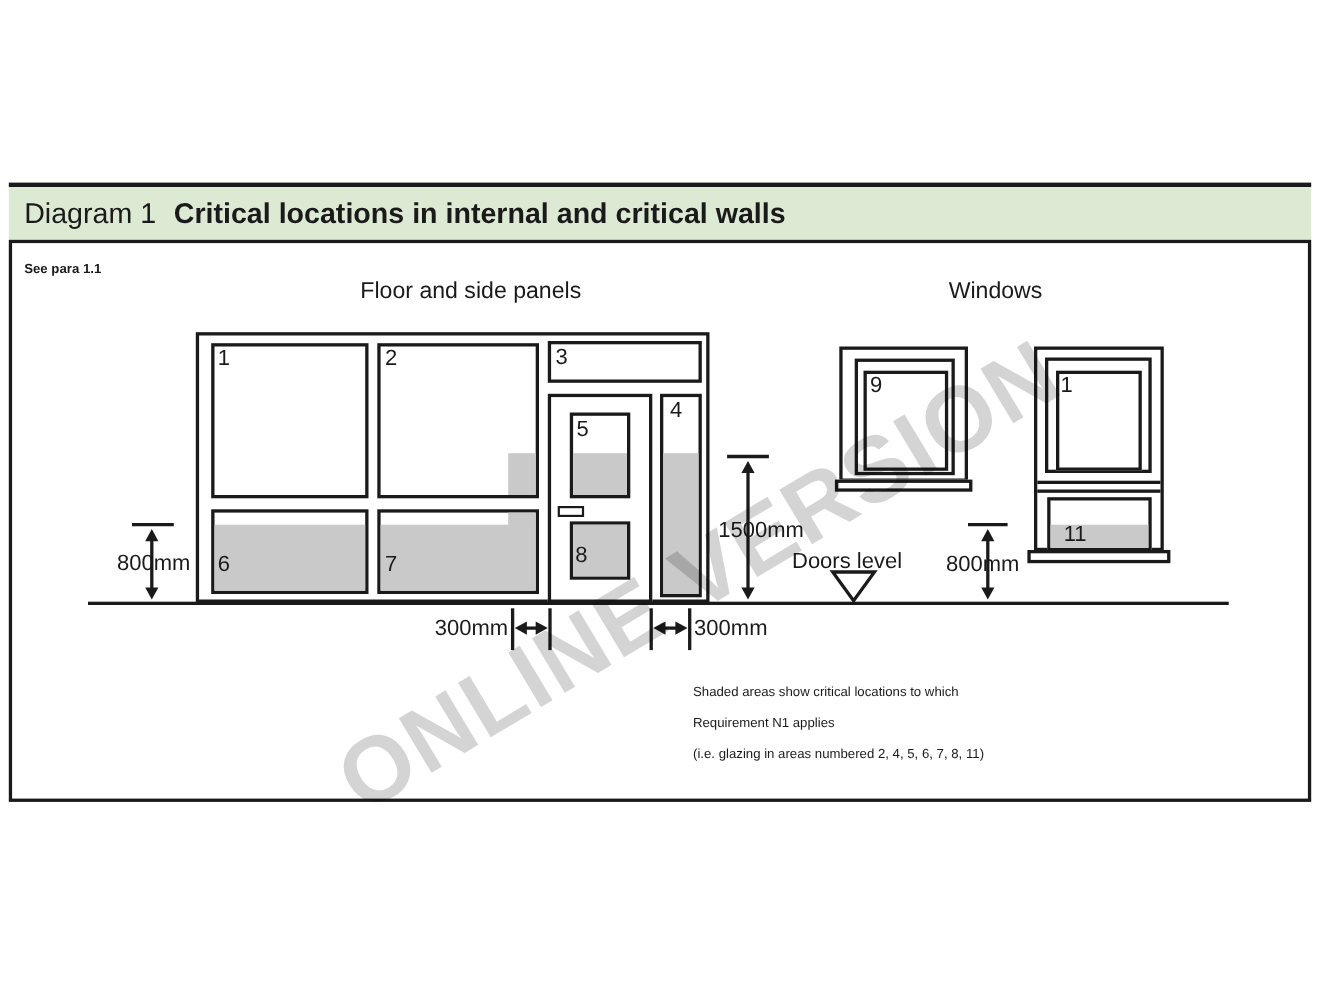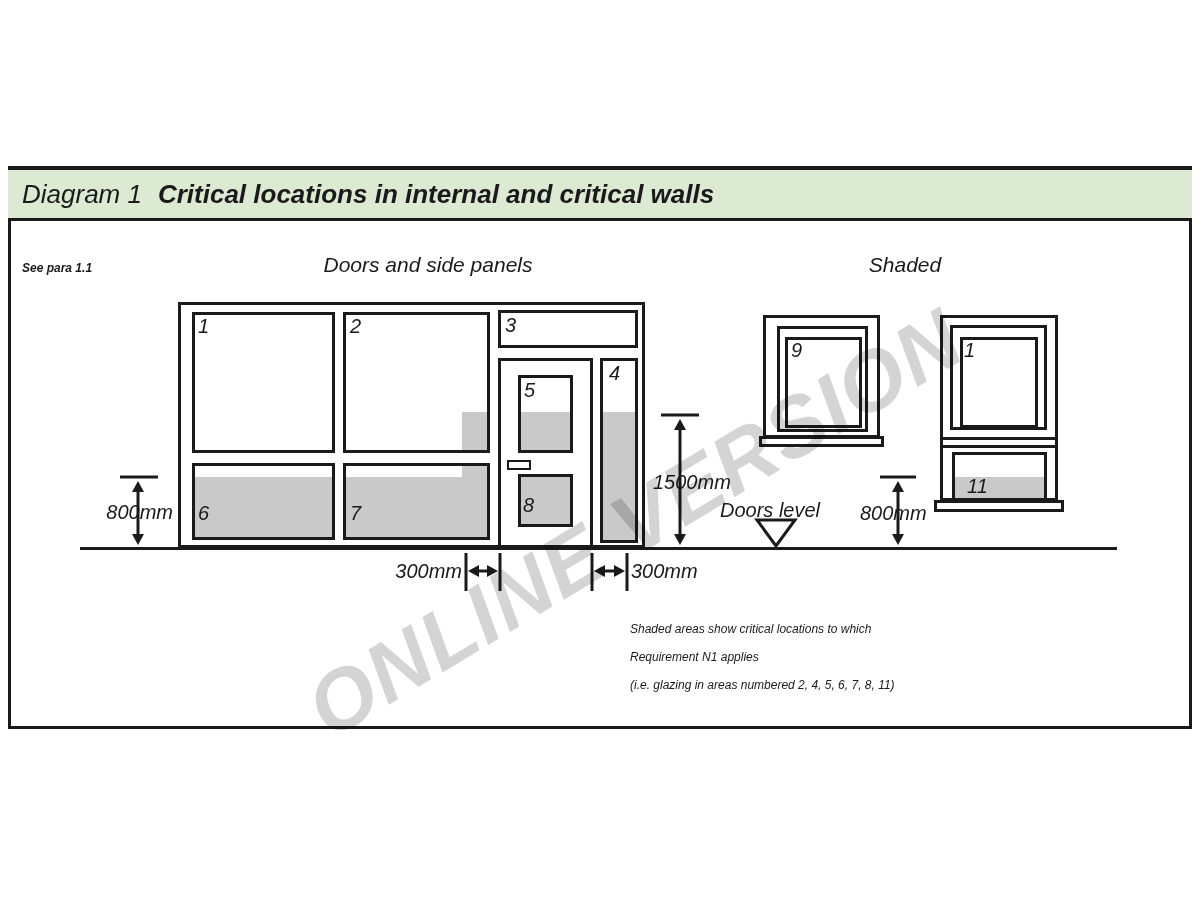--- a/index.html
+++ b/index.html
@@ -4,38 +4,38 @@
 <style>
   :root{
     --line:#1a1a1a;
     --band-green:#dce9d3;
     --shade-gray:#c9c9c9;
     --watermark-gray:#d4d4d4;
   }
   html,body{margin:0;padding:0;background:#fff;}
   .page{
     position:relative;width:1200px;height:900px;overflow:hidden;background:#fff;
-    font-family:"Liberation Sans","DejaVu Sans",sans-serif;color:var(--line);font-style:italic;
+    font-family:"Liberation Sans","DejaVu Sans",sans-serif;color:var(--line);
   }
   .abs{position:absolute;}
   .rule{background:var(--line);}
   .band{
     background:var(--band-green);
     display:flex;align-items:center;gap:16px;padding-left:14px;box-sizing:border-box;
     font-size:26px;line-height:48px;white-space:nowrap;
   }
   .band .bold{font-weight:bold;}
   .box{border:3px solid var(--line);box-sizing:border-box;background:#fff;}
   .panel{border:3px solid var(--line);box-sizing:border-box;background:#fff;}
   .shade{background:var(--shade-gray);}
   .num{font-size:20px;line-height:20px;color:var(--line);}
   .lbl{font-size:20px;line-height:22px;color:var(--line);white-space:nowrap;}
   .lbl.r{text-align:right;}
   .sect{font-size:21px;line-height:24px;text-align:center;color:var(--line);}
-  .small{font-size:12px;font-weight:bold;line-height:14px;margin-top:24px;}
+  .small{font-size:12px;font-weight:bold;line-height:14px;}
   .note{font-size:12px;line-height:28px;white-space:nowrap;}
   .watermark{
     left:225px;top:458px;width:820px;height:130px;
     display:flex;align-items:center;justify-content:center;
     transform:rotate(-31deg);
     font-size:84px;font-weight:bold;letter-spacing:2px;white-space:nowrap;
     color:var(--watermark-gray);mix-blend-mode:multiply;
     pointer-events:none;z-index:50;
   }
   svg{overflow:visible;}
@@ -48,22 +48,22 @@
   <div class="abs rule" style="left:8px;top:166px;width:1184px;height:4px;"></div>
   <div class="abs band" style="left:8px;top:170px;width:1184px;height:48px;">
     <span>Diagram 1</span>
     <span class="bold">Critical locations in internal and critical walls</span>
   </div>
 
   <div class="abs box" style="left:8px;top:218px;width:1184px;height:511px;"></div>
 
   <div class="abs small" style="left:22px;top:237px;">See para 1.1</div>
 
-  <div class="abs sect" style="left:278px;top:253px;width:300px;">Doors and side panels</div>
-  <div class="abs sect" style="left:830px;top:253px;width:150px;">Shaded</div>
+  <div class="abs sect" style="left:278px;top:253px;width:300px;">Floor and side panels</div>
+  <div class="abs sect" style="left:830px;top:253px;width:150px;">Windows</div>
 
   <div class="abs panel" style="left:178px;top:302px;width:467px;height:246px;"></div>
 
   <div class="abs panel" style="left:192px;top:312px;width:143px;height:141px;"></div>
   <div class="abs panel" style="left:343px;top:312px;width:147px;height:141px;"></div>
   <div class="abs panel" style="left:192px;top:463px;width:143px;height:77px;"></div>
   <div class="abs panel" style="left:343px;top:463px;width:147px;height:77px;"></div>
   <div class="abs panel" style="left:498px;top:310px;width:140px;height:38px;"></div>
   <div class="abs panel" style="left:498px;top:358px;width:95px;height:190px;"></div>
   <div class="abs panel" style="left:518px;top:375px;width:55px;height:78px;"></div>

